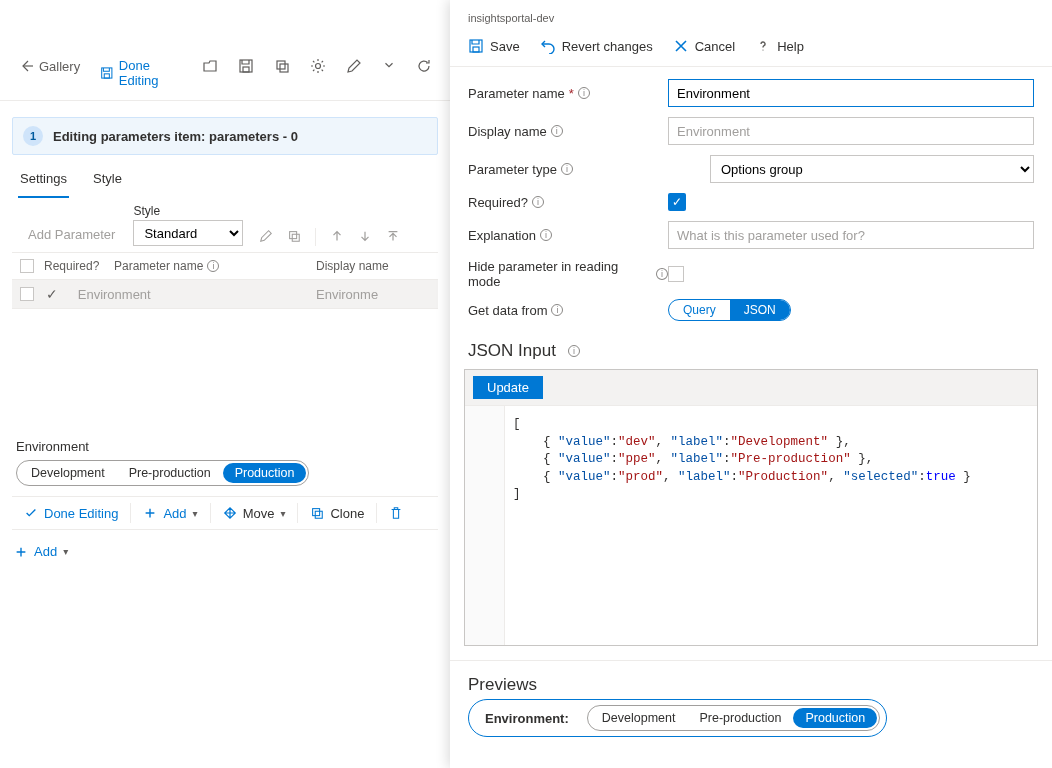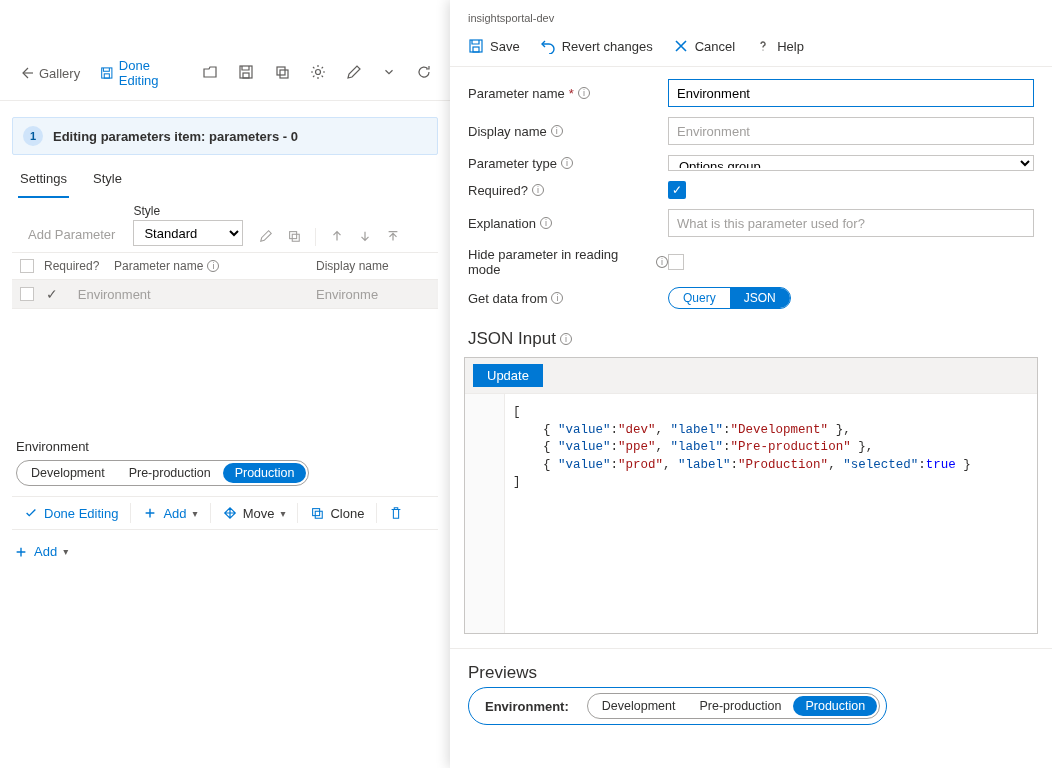--- a/index.html
+++ b/index.html
@@ -29,21 +29,21 @@
   
   .left-pane {
     position: absolute;
     left: 0; top: 46px;
     width: 450px;
     height: 722px;
     background: #fff;
   }
   .toolbar {
     display: flex;
-    align-items: center;
+    align-items: flex-start;
     padding: 8px 12px;
     gap: 8px;
     border-bottom: 1px solid var(--border-light);
   }
   .tool-btn {
     display: flex;
     align-items: center;
     gap: 5px;
     padding: 4px 6px;
     cursor: pointer;
@@ -260,25 +260,26 @@
     height: 28px;
     border: 1px solid var(--blue);
     padding: 0 8px;
     font-size: 13px;
     outline: none;
   }
   .txt-input.plain { border-color: var(--border);}
   .txt-input::placeholder { color: var(--text-lighter);}
   .sel-input {
     flex: 1;
-    height: 16px;
+    height: 28px;
     border: 1px solid var(--border);
     padding: 2px 6px;
     font-size: 13px;
     background: #fff;
+    margin-left: 42px;
   }
   .blue-check {
     width: 18px; height: 18px;
     background: var(--blue);
     color: #fff;
     display: inline-flex; align-items: center; justify-content: center;
     font-size: 12px;
     border-radius: 2px;
   }
   .plain-check {
@@ -288,21 +289,21 @@
     display:inline-flex; border:1px solid var(--blue); border-radius:14px; overflow:hidden;
   }
   .seg-opt {
     padding: 3px 14px; cursor:pointer; font-size:12px; color:var(--blue);
   }
   .seg-opt.active { background: var(--blue); color:#fff;}
   .section-title {
     padding: 4px 18px 0 18px;
     font-size: 17px;
     font-weight: 400;
-    display:flex; align-items:center; gap:4px;
+    display:flex; align-items:center; gap:12px;
   }
   .json-card {
     margin: 8px 14px 0 14px;
     border: 1px solid var(--border);
   }
   .json-toolbar {
     background: var(--bg-light);
     padding: 6px 8px;
   }
   .update-btn {

